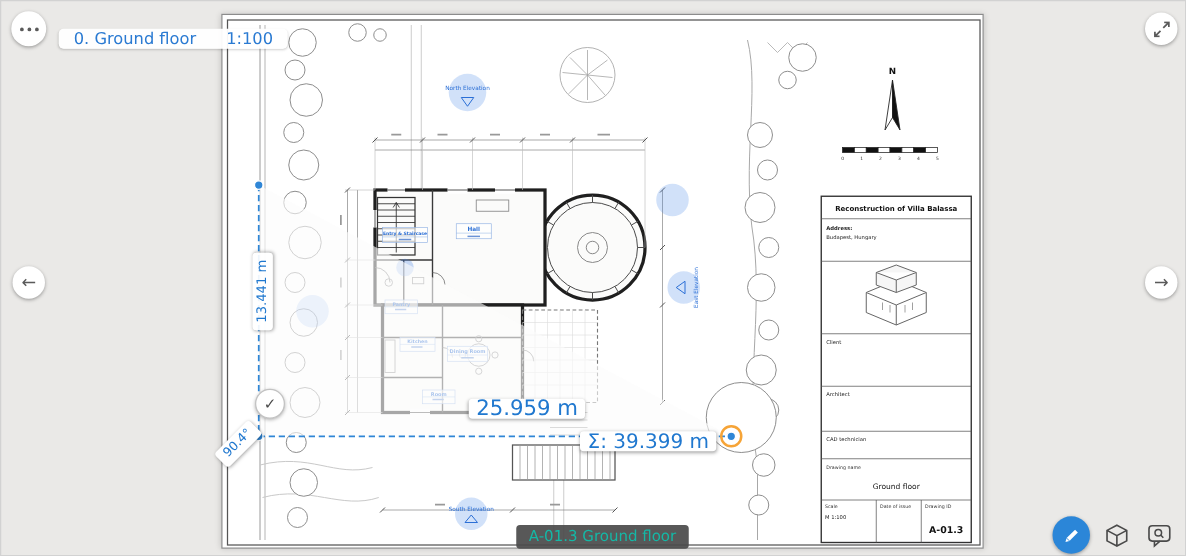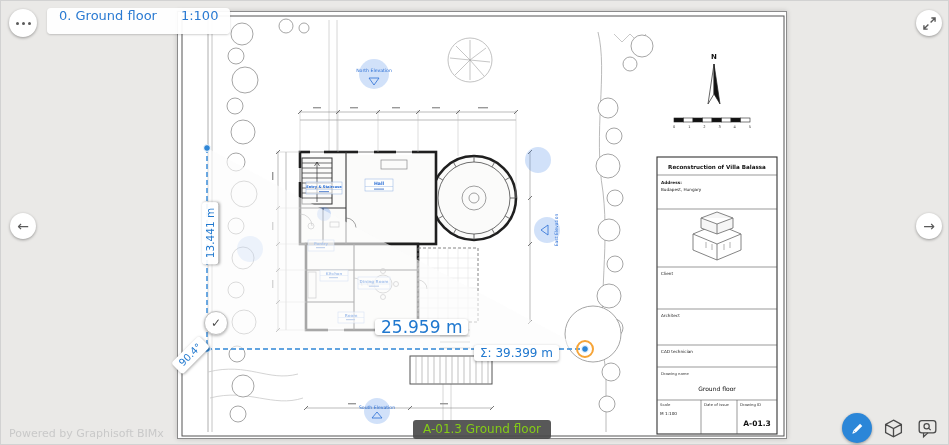--- a/index.html
+++ b/index.html
@@ -37,26 +37,26 @@
 
   
   .circle-btn{position:absolute;border-radius:50%;background:#fff;box-shadow:0 1px 3px rgba(0,0,0,.35);
        display:flex;align-items:center;justify-content:center;color:#5a5a5a;cursor:pointer;z-index:20}
   .btn-28{width:28px;height:28px}
   .btn-26{width:26px;height:26px}
   .arrow-glyph{font-size:14px;line-height:1}
   .dots{display:flex;gap:3px}
   .dots i{width:3px;height:3px;border-radius:50%;background:#5a5a5a}
 
-  .floor-pill{position:absolute;left:46px;top:7px;height:26px;z-index:20;display:flex;
+  .floor-pill{position:absolute;left:46px;top:22px;height:16px;z-index:20;display:flex;align-items:center;
        gap:24px;padding:0 12px;background:rgba(255,255,255,.94);border-radius:4px;
        box-shadow:0 1px 2px rgba(0,0,0,.18);color:#2a7ad2;font-size:13px;cursor:pointer}
 
   .powered{position:absolute;left:8px;top:426px;z-index:20;color:#c9c9c9;font-size:11px}
-  .badge{position:absolute;left:412px;top:419px;z-index:21;background:rgba(74,74,74,.92);color:#84cc16;
+  .badge{position:absolute;left:412px;top:419px;z-index:21;background:rgba(74,74,74,.92);color:#14b8a6;
        font-size:12px;padding:2px 10px;border-radius:3px;line-height:15px}
 
   .tools{position:absolute;right:8px;top:412px;z-index:22;display:flex;align-items:center;gap:8px}
   .measure-btn{width:30px;height:30px;border-radius:50%;background:#2b86d8;box-shadow:0 1px 3px rgba(0,0,0,.35);
        display:flex;align-items:center;justify-content:center;cursor:pointer}
   .flat-btn{width:26px;height:26px;display:flex;align-items:center;justify-content:center;cursor:pointer}
 </style>
 </head>
 <body>
 
@@ -336,21 +336,21 @@
           <circle cx="29" cy="136" r="3.4"></circle>
           <circle cx="29" cy="337" r="3.4"></circle>
           <circle cx="407" cy="337" r="3.4"></circle>
         </g>
         <circle cx="407" cy="337" r="8" fill="none" stroke="#f6a437" stroke-width="2"></circle>
       </g>
     </svg>
 
     <div class="mlabel rot90" style="left:1px;top:213px">13.441 m</div>
     <div class="mlabel" style="left:197px;top:307px;font-size:17px">25.959 m</div>
-    <div class="mlabel" style="left:296px;top:333px;font-size:12px">Σ: 39.399 m</div>
+    <div class="mlabel" style="left:286px;top:333px;font-size:16px">Σ: 39.399 m</div>
     <div class="mlabel rot45" style="left:-7px;top:335px">90.4°</div>
     <div class="check-btn">
       <span>✓</span>
     </div>
   </div>
 
   <div class="circle-btn btn-28" style="left:8px;top:8px">
     <span class="dots">
         <i></i>
         <i></i>
@@ -369,21 +369,20 @@
   <div class="circle-btn btn-26" style="left:915px;top:212px">
     <span class="arrow-glyph">→</span>
   </div>
 
   <div class="circle-btn btn-26" style="left:915px;top:9px">
     <svg width="13" height="13" viewBox="0 0 14 14">
       <path d="M9 1 H13 V5 M13 1 L8.2 5.8 M5 13 H1 V9 M1 13 L5.8 8.2" fill="none" stroke="#5a5a5a" stroke-width="1.5"></path>
     </svg>
   </div>
 
-  <div class="powered">Powered by Graphisoft BIMx</div>
 
   <div class="badge">A-01.3 Ground floor</div>
 
   <div class="tools">
     <div class="measure-btn">
       <svg width="15" height="15" viewBox="0 0 16 16">
         <path d="M2.5 13.5 l1-3.4 7.2-7.2 2.4 2.4 -7.2 7.2 -3.4 1z" fill="#ffffff"></path>
         <path d="M3.5 10.1 l2.4 2.4" stroke="#2b86d8" stroke-width="0.8"></path>
       </svg>
     </div>

